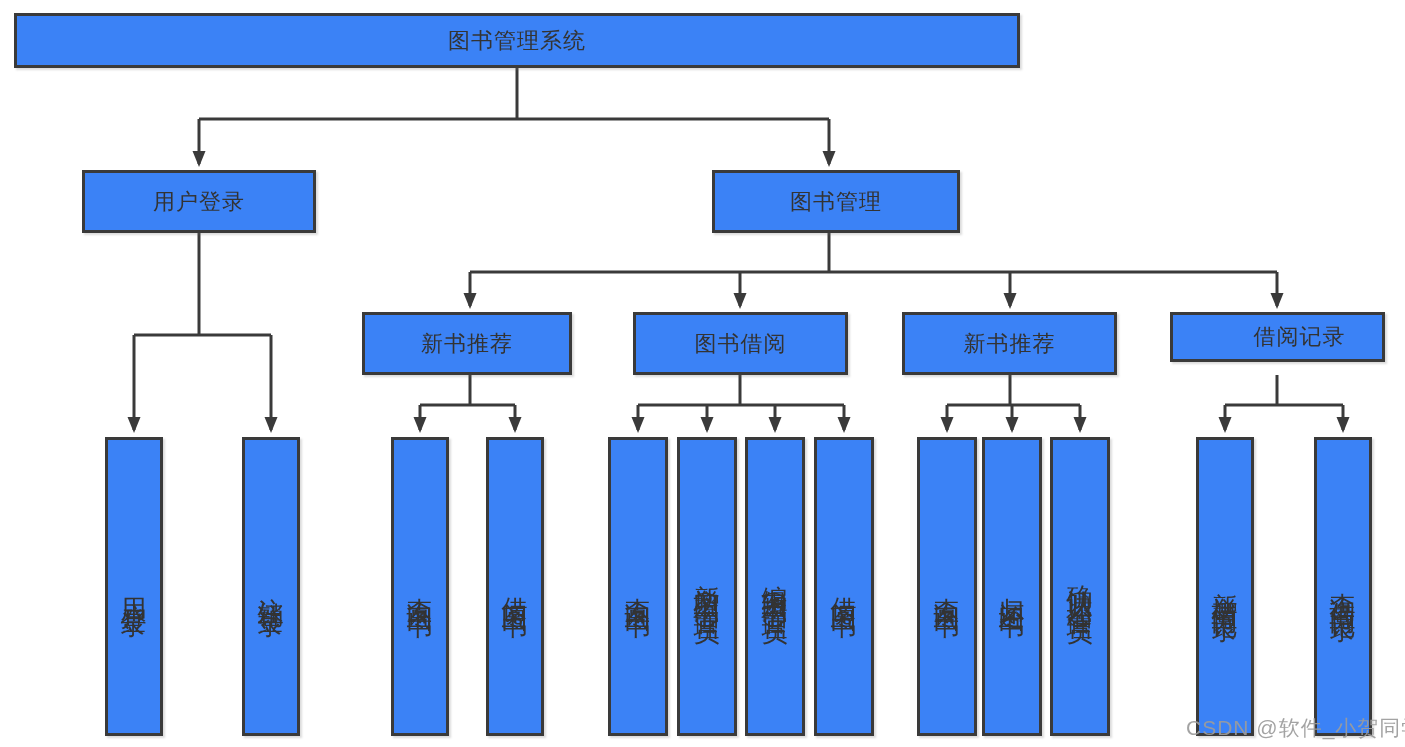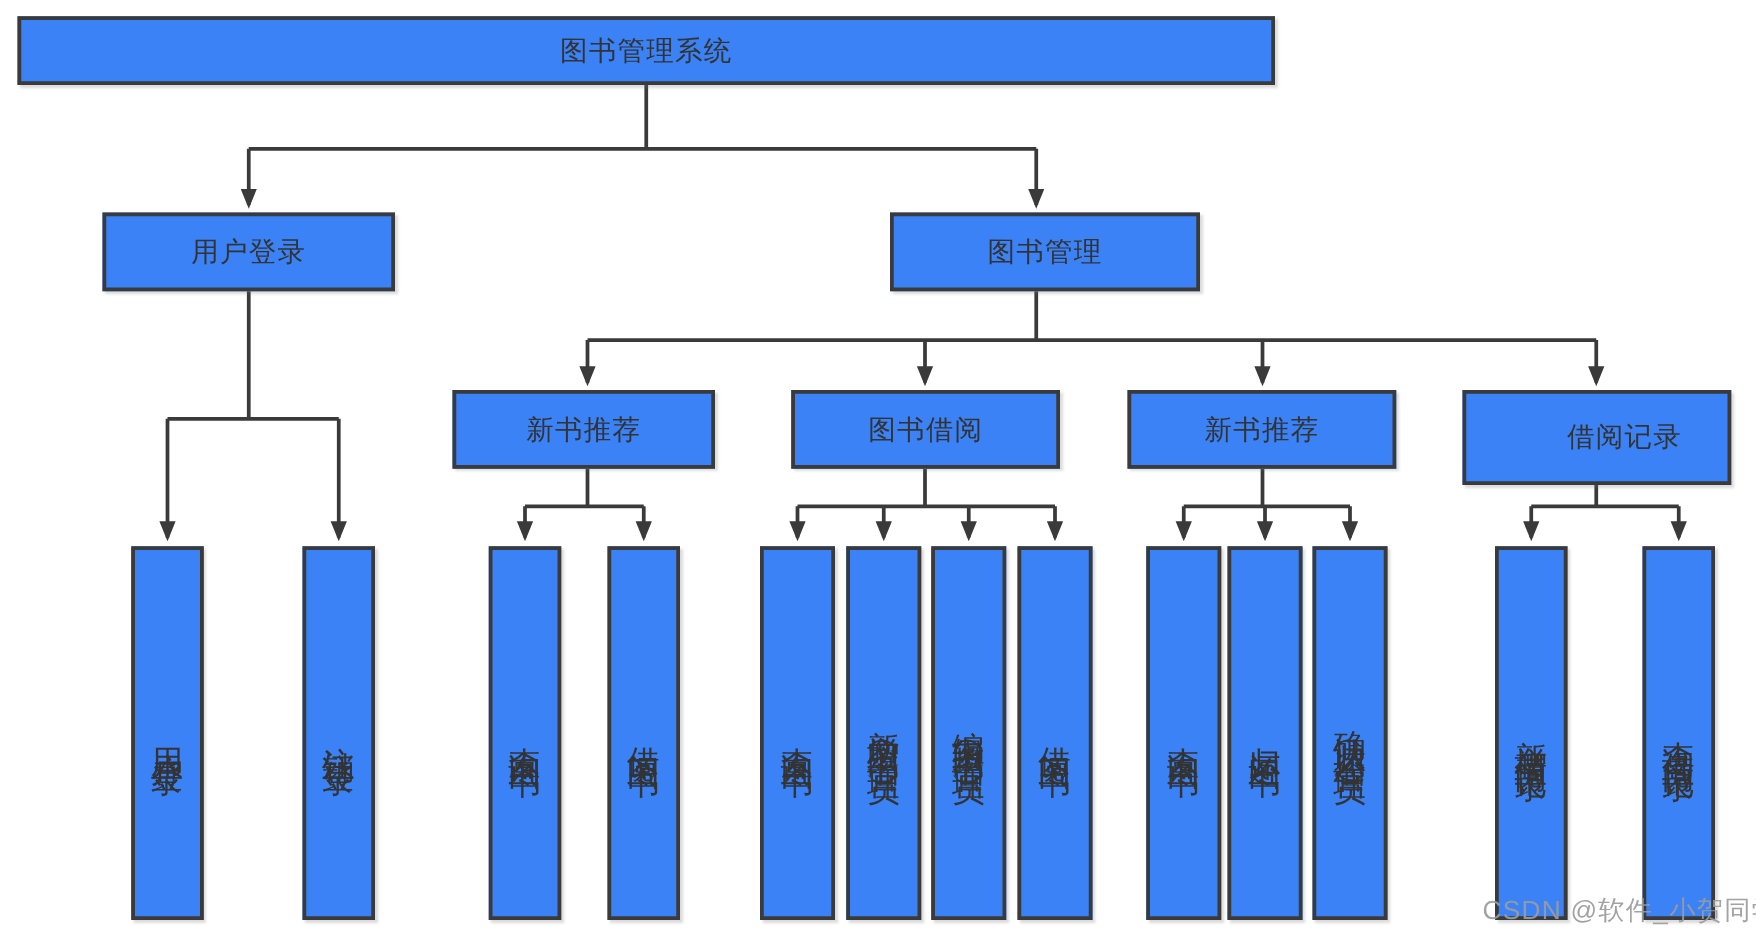--- a/index.html
+++ b/index.html
@@ -29,21 +29,21 @@
     letter-spacing:5px;
     line-height:1;
   }
   
   #n-root{left:14px;top:13px;width:1006px;height:55px;}
   #n-user-login{left:82px;top:170px;width:234px;height:63px;}
   #n-book-mgmt{left:712px;top:170px;width:248px;height:63px;}
   #n-new-book{left:362px;top:312px;width:210px;height:63px;}
   #n-book-borrow{left:633px;top:312px;width:215px;height:63px;}
   #n-current-borrow{left:902px;top:312px;width:215px;height:63px;}
-  #n-borrow-record{left:1170px;top:312px;width:215px;height:76px;padding-left:44px;}
+  #n-borrow-record{left:1170px;top:312px;width:215px;height:50px;padding-left:44px;}
   .leaf{top:437px;height:299px;width:58px;}
   #l-user-login{left:105px;}
   #l-logout{left:242px;}
   #l-query-rec{left:391px;}
   #l-borrow-rec{left:486px;}
   #l-query-bb{left:608px;width:60px;}
   #l-add-book{left:677px;width:60px;}
   #l-edit-book{left:745px;width:60px;}
   #l-borrow-bb{left:814px;width:60px;}
   #l-query-cur{left:917px;width:60px;}

